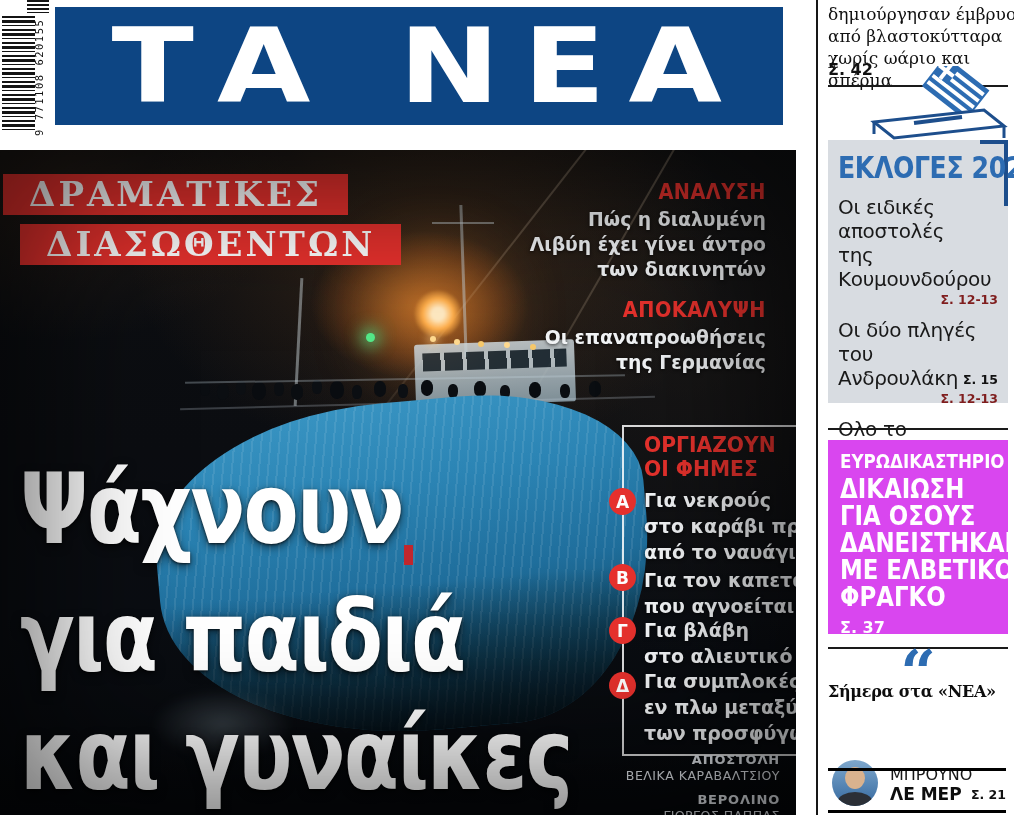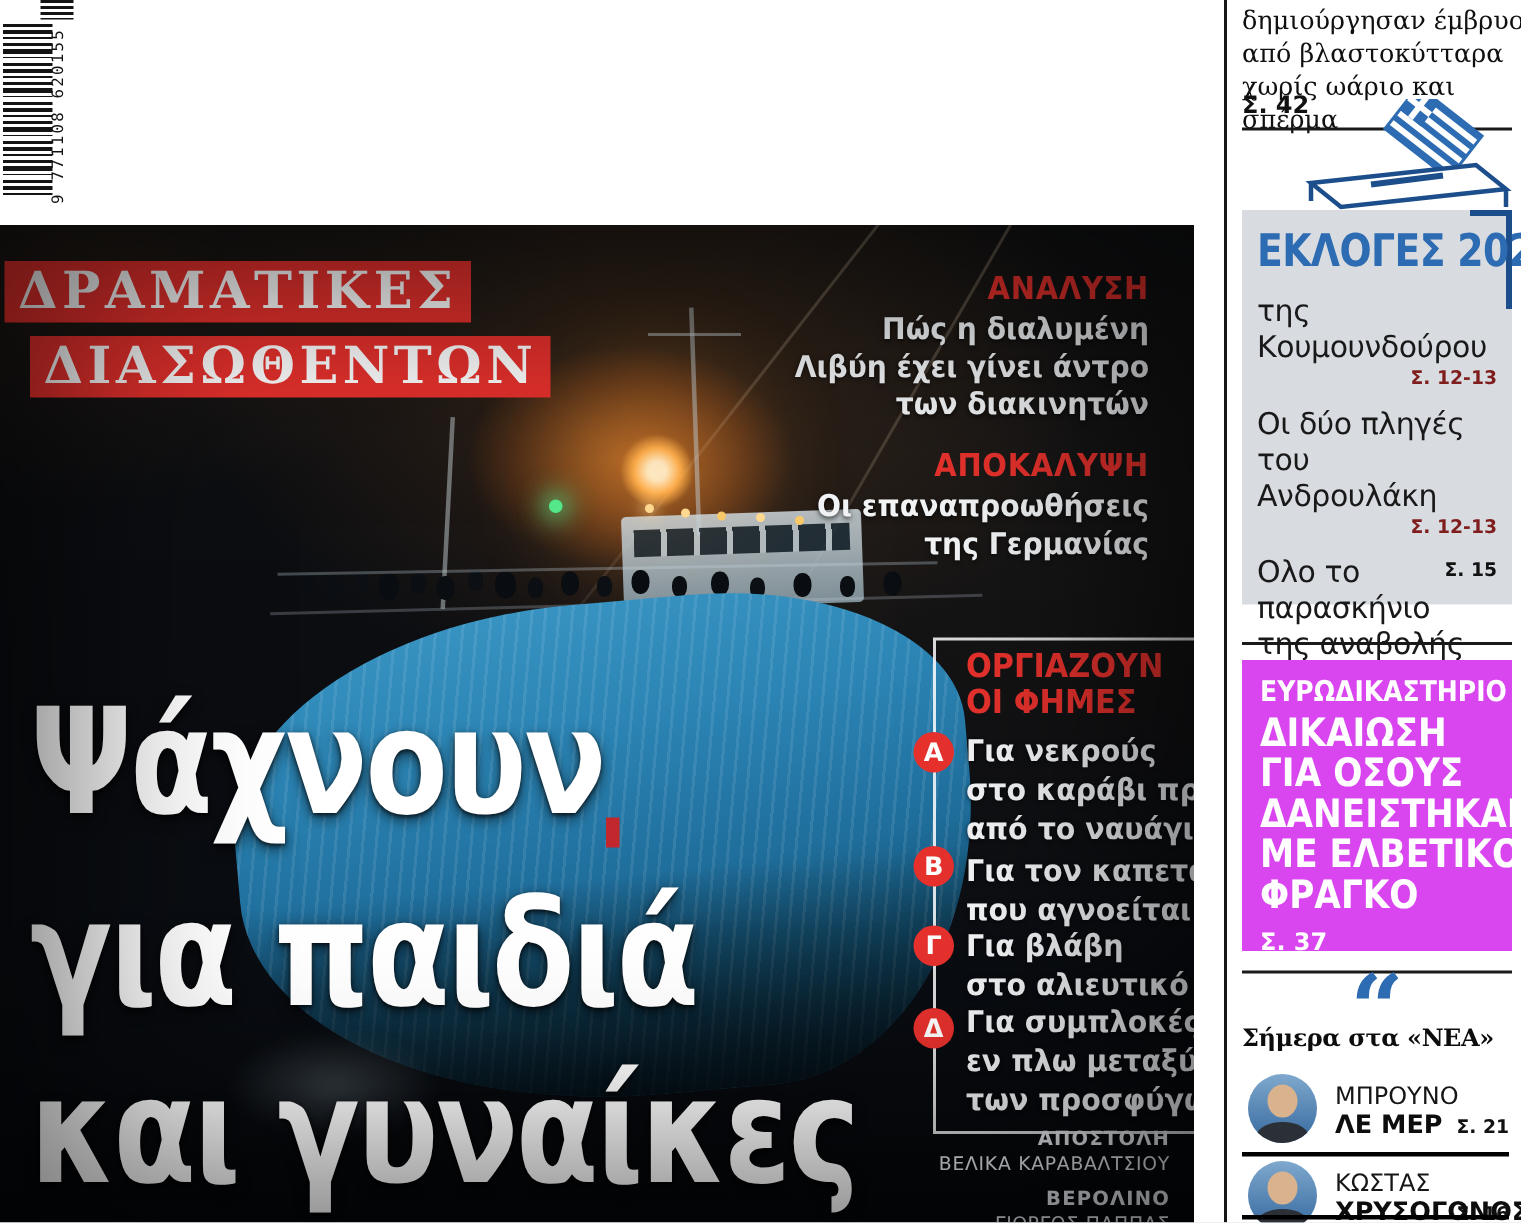--- a/index.html
+++ b/index.html
@@ -66,21 +66,21 @@
     background:linear-gradient(transparent,rgba(3,8,12,.85));}
   .red-flag{position:absolute;left:404px;top:395px;width:9px;height:20px;background:#c1272d;}
   .bow-wash{position:absolute;left:150px;top:538px;width:145px;height:72px;border-radius:50%;
     background:radial-gradient(rgba(200,225,240,.22),transparent 70%);filter:blur(5px);}
   .sea{position:absolute;left:0;right:0;top:600px;height:65px;background:linear-gradient(transparent,#05070a);}
 
   
   .kicker-strips{position:absolute;left:0;top:24px;}
   .kicker-strip{display:table;background:#e7312d;color:#fff;
     font-family:"DejaVu Serif","Liberation Serif",serif;font-weight:bold;
-    font-size:34px;letter-spacing:3px;line-height:38px;padding:1px 9px 2px;margin-bottom:9px;}
+    font-size:34px;letter-spacing:3px;line-height:38px;padding:1px 26px 2px;margin-bottom:9px;}
   .kicker-strip.l1{margin-left:3px;}
   .kicker-strip.l2{margin-left:36px;}
   .kicker-strip.l3{margin-left:20px;}
 
   
   .analysis-block{position:absolute;right:30px;top:30px;width:270px;text-align:right;}
   .mini-kicker{color:#e8322d;font-weight:bold;font-size:21px;letter-spacing:.5px;
     transform:scaleX(.92);transform-origin:right;}
   .mini-lines{color:#f2f4f6;font-weight:bold;font-size:20px;line-height:25px;
     transform:scaleX(.94);transform-origin:right;margin-top:3px;text-shadow:0 1px 4px rgba(0,0,0,.7);}
@@ -135,40 +135,43 @@
     box-sizing:border-box;padding:10px 12px;color:#fff;}
   .red-kicker{font-size:19px;font-weight:bold;letter-spacing:0;transform:scaleX(.88);transform-origin:left;white-space:nowrap;}
   .red-title{font-size:26px;font-weight:bold;line-height:27px;margin-top:4px;
     transform:scaleX(.88);transform-origin:left;white-space:nowrap;}
   .red-ref{font-weight:bold;font-size:16px;margin-top:7px;}
 
   .quote-icon{position:absolute;left:0;top:644px;width:180px;height:36px;overflow:hidden;text-align:center;
     font-family:"DejaVu Serif","Liberation Serif",serif;font-weight:bold;font-size:62px;line-height:58px;color:#2d6cb2;}
   .today-title{position:absolute;left:0;top:682px;width:180px;text-align:left;
     font-family:"DejaVu Serif","Liberation Serif",serif;font-weight:bold;font-size:16px;color:#0d0d0d;letter-spacing:-.3px;}
-  .today-entry{position:absolute;left:0;width:180px;height:54px;}
+  .today-entry{position:absolute;left:0;width:180px;height:54px;margin-top:44px;}
   .today-entry.e1{top:714px;} .today-entry.e2{top:772px;}
   .avatar{position:absolute;left:4px;top:2px;width:46px;height:46px;border-radius:50%;overflow:hidden;
     background:linear-gradient(#7fa8cd,#35699f);}
   .avatar .head{position:absolute;left:13px;top:7px;width:20px;height:22px;border-radius:50%;background:#d9b28e;}
   .avatar .body{position:absolute;left:6px;bottom:-4px;width:34px;height:18px;border-radius:50% 50% 0 0;background:#2b2f36;}
   .today-first{position:absolute;left:62px;top:7px;font-size:16px;color:#161616;line-height:19px;}
   .today-last{position:absolute;left:62px;top:26px;font-size:17px;font-weight:bold;color:#0d0d0d;line-height:20px;}
   .today-ref{position:absolute;right:2px;top:29px;font-weight:bold;font-size:12.5px;color:#111;}
   .today-underline{position:absolute;left:0;width:178px;height:3px;background:#000;}
   .today-underline.u1{top:768px;} .today-underline.u2{top:810px;}
 </style>
 </head>
 <body>
 
 <div class="page">
 
   <div class="barcode"></div>
   <div class="barcode-top"></div>
   <div class="barcode-number">9 771108 620155</div>
+  <div class="logo-box">
+    <span class="logo-text">ΤΑ ΝΕΑ</span>
+  </div>
   <div class="divider-v"></div>
 
   <div class="photo">
     <div class="cable c1"></div>
     <div class="cable c2"></div>
     <div class="glow-core"></div>
     <div class="mast m1"></div>
     <div class="mast m2"></div>
     <div class="mast crossbar"></div>
     <div class="green-light"></div>
@@ -274,20 +277,21 @@
       <line x1="58" y1="57" x2="106" y2="51" stroke="#1d4e8c" stroke-width="4"></line>
       <line x1="18" y1="56" x2="18" y2="68" stroke="#1d4e8c" stroke-width="3"></line>
       <line x1="148" y1="60" x2="148" y2="72" stroke="#1d4e8c" stroke-width="3"></line>
     </svg>
 
     <div class="gray-panel">
       <div class="corner-L"></div>
       <div class="panel-title">ΕΚΛΟΓΕΣ 2023</div>
       <div class="panel-item">
         <div class="itext">
+          <div>Οι ειδικές αποστολές</div>
           <div>της Κουμουνδούρου</div>
         </div>
         <div class="iref">Σ. 12-13</div>
       </div>
       <div class="panel-item">
         <div class="itext">
           <div>Οι δύο πληγές</div>
           <div>του Ανδρουλάκη</div>
         </div>
         <div class="iref">Σ. 12-13</div>

